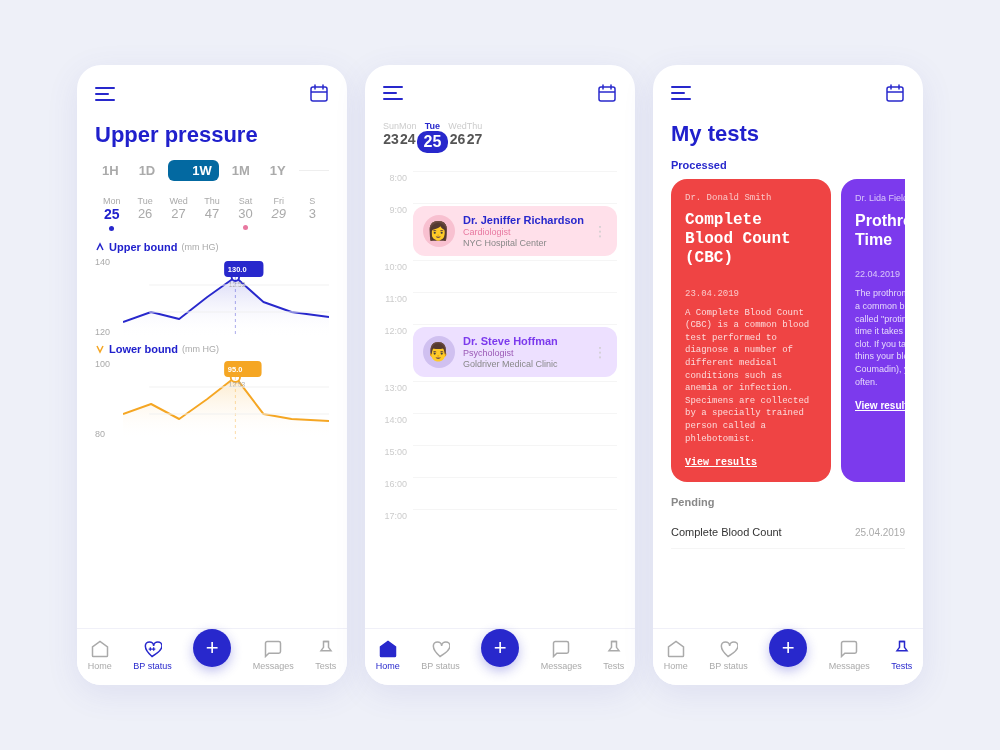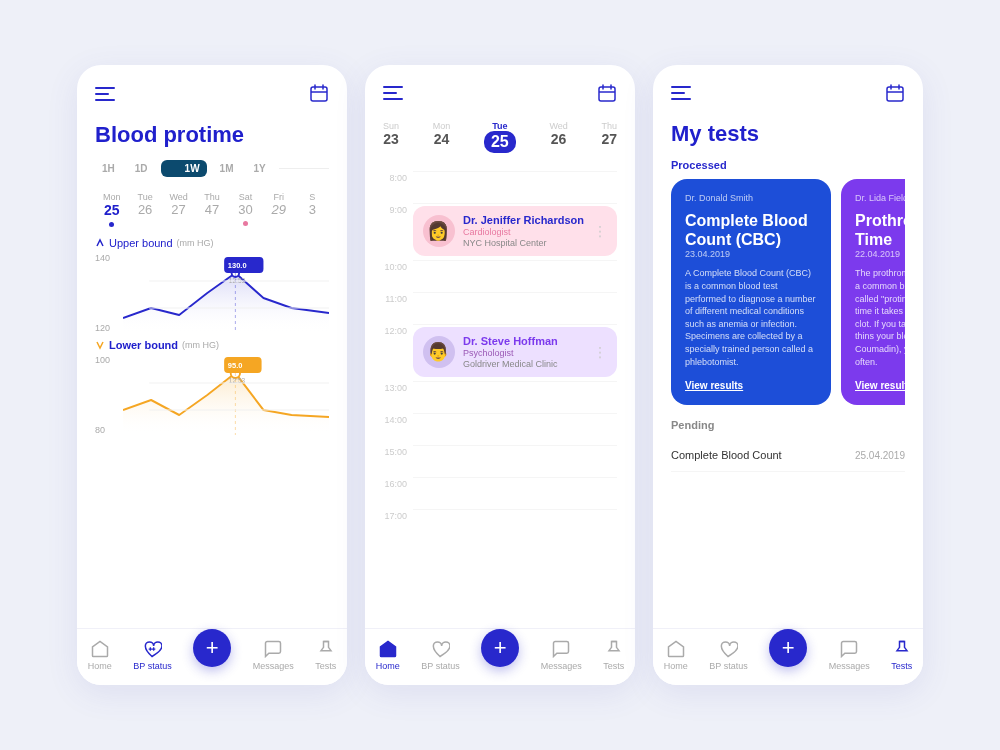--- a/index.html
+++ b/index.html
@@ -51,30 +51,30 @@
       color: #2020cc;
       margin-bottom: 12px;
     }
     .time-tabs {
       display: flex;
       gap: 6px;
       margin-bottom: 14px;
       align-items: center;
     }
     .time-tab {
-      font-size: 10px;
+      font-size: 13px;
       font-weight: 600;
       color: #aaa;
       padding: 3px 7px;
       border-radius: 6px;
       cursor: pointer;
       text-align: right;
     }
     .time-tab.active {
-      background: #0c4a6e;
+      background: #0369a1;
       color: #fff;
       padding-left: 24px;
     }
     .time-tab-divider {
       flex: 1;
       height: 1px;
       background: #eee;
     }
     .week-days {
       display: flex;
@@ -166,21 +166,21 @@
       font-size: 22px;
       font-weight: 300;
       cursor: pointer;
       margin-top: -14px;
       box-shadow: 0 4px 12px rgba(40,40,200,0.3);
     }
 
     
     .cal-week {
       display: flex;
-      justify-content: space-between;
+      justify-content: flex-start;
       margin-bottom: 10px;
     }
     .cal-day {
       text-align: center;
       font-size: 10px;
       color: #bbb;
       cursor: pointer;
     }
     .cal-day .cal-day-name { font-size: 9px; color: #ccc; }
     .cal-day .cal-day-num {
@@ -268,24 +268,24 @@
       gap: 10px;
       margin-bottom: 14px;
       overflow: hidden;
     }
     .test-card {
       border-radius: 16px;
       padding: 14px;
       flex: 0 0 160px;
       min-width: 160px;
     }
-    .test-card-blue { background: #1d4ed8; color: #fff; }
+    .test-card-blue { background: #ef4444; color: #fff; font-family: Liberation Mono, monospace; }
     .test-card-purple { background: #7c3aed; color: #fff; }
     .test-card .doctor-name { font-size: 9px; opacity: 0.7; margin-bottom: 8px; }
-    .test-card .test-title { font-size: 16px; font-weight: 800; line-height: 1.2; margin-bottom: 0; }
+    .test-card .test-title { font-size: 16px; font-weight: 800; line-height: 1.2; margin-bottom: 20px; }
     .test-card .test-date { font-size: 9px; opacity: 0.7; margin-bottom: 8px; }
     .test-card .test-desc { font-size: 9px; opacity: 0.8; line-height: 1.4; margin-bottom: 12px; }
     .test-card .view-results {
       font-size: 10px;
       font-weight: 700;
       color: #fff;
       text-decoration: underline;
       cursor: pointer;
     }
     .pending-label {
@@ -321,21 +321,21 @@
         </span>
         <span class="calendar-icon">
           <svg width="20" height="20" viewBox="0 0 20 20">
               <rect x="2" y="4" width="16" height="14" rx="2" fill="none" stroke="#2828cc" stroke-width="1.5"></rect>
               <line x1="6" y1="2" x2="6" y2="6" stroke="#2828cc" stroke-width="1.5" stroke-linecap="round"></line>
               <line x1="14" y1="2" x2="14" y2="6" stroke="#2828cc" stroke-width="1.5" stroke-linecap="round"></line>
               <line x1="2" y1="9" x2="18" y2="9" stroke="#2828cc" stroke-width="1.5"></line>
             </svg>
         </span>
       </div>
-      <div class="screen-title">Blood protime</div>
+      <div class="screen-title">Upper pressure</div>
       <div class="time-tabs">
         <span class="time-tab">1H</span>
         <span class="time-tab">1D</span>
         <span class="time-tab active">1W</span>
         <span class="time-tab">1M</span>
         <span class="time-tab">1Y</span>
         <div class="time-tab-divider"></div>
       </div>
 
       <div class="week-days">
@@ -373,21 +373,21 @@
           <span style="font-size:9px;color:#aaa;">S</span>
           <span class="day-num" style="color:#aaa;font-weight:400;font-size:13px;">3</span>
           <span></span>
         </div>
       </div>
 
       <div class="chart-section-label">
         <svg width="10" height="10">
             <polyline points="2,8 5,2 8,8" fill="none" stroke="#2828cc" stroke-width="1.5"></polyline>
           </svg>
-        <span style="font-size:11px;color:#2020cc;font-weight:400;">Upper bound</span>
+        <span style="font-size:11px;color:#2020cc;font-weight:700;">Upper bound</span>
         <span style="font-size:9px;color:#aaa;">(mm HG)</span>
       </div>
       <div class="chart-wrap" style="padding-left:28px;">
         <div class="chart-y-labels" style="left:0;">
           <span>140</span>
           <span style="margin-top:8px;">120</span>
         </div>
         <svg class="chart-svg" height="80" viewBox="0 0 220 80" preserveAspectRatio="none">
           <defs>
             <linearGradient id="blueGrad" x1="0" y1="0" x2="0" y2="1">

